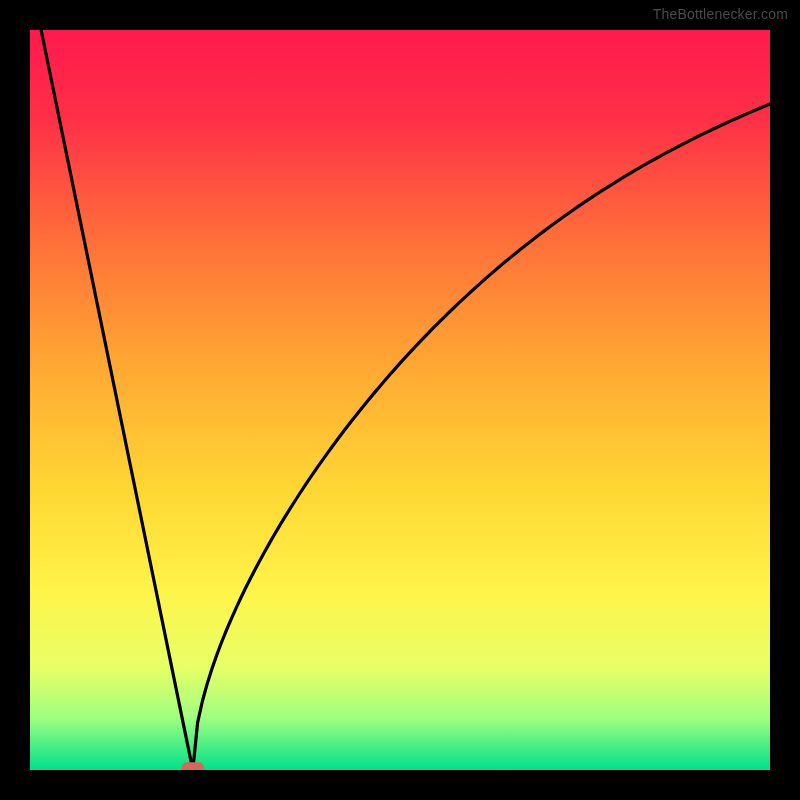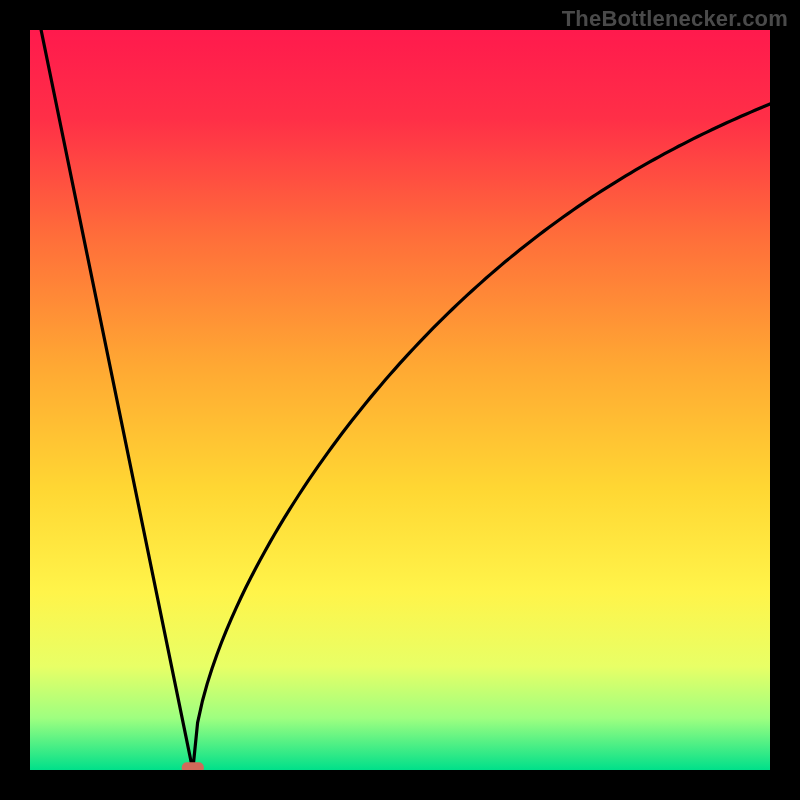--- a/index.html
+++ b/index.html
@@ -22,22 +22,22 @@
     left: 30px;
     top: 30px;
     width: 740px;
     height: 740px;
   }
   .watermark {
     position: absolute;
     top: 6px;
     right: 12px;
     color: #4a4a4a;
-    font-size: 22px;
-    font-weight: 700;
+    font-size: 14px;
+    font-weight: 400;
     letter-spacing: 0.2px;
   }
 </style>
 </head>
 <body>
 
 <div class="frame">
   <div class="watermark">TheBottlenecker.com</div>
 
   <svg class="plot" viewBox="0 0 740 740" preserveAspectRatio="none">

